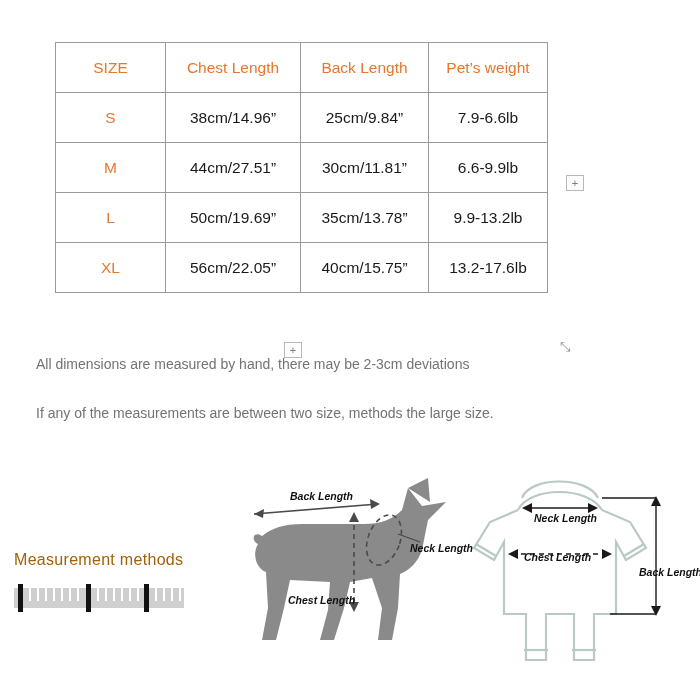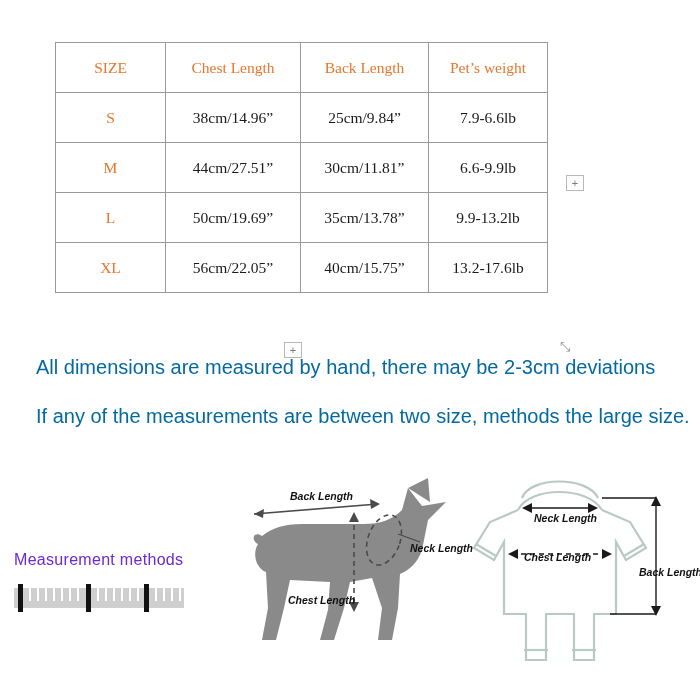--- a/index.html
+++ b/index.html
@@ -19,21 +19,20 @@
   .table-wrap {
     position: absolute;
     left: 55px;
     top: 42px;
     width: 492px;
   }
   table.size-table {
     border-collapse: collapse;
     width: 492px;
     table-layout: fixed;
-    font-family: Liberation Serif, serif;
   }
   table.size-table td, table.size-table th {
     border: 1px solid #9a9a9a;
     height: 49px;
     text-align: center;
     vertical-align: middle;
     font-weight: normal;
     padding: 0 2px;
   }
   table.size-table thead th {
@@ -75,42 +74,42 @@
     width: 14px;
     height: 14px;
     color: #8d8d8d;
     font-size: 13px;
     line-height: 14px;
   }
 
   
   .note {
     position: absolute;
-    color: #0369a1;
-    font-size: 20px;
+    color: #737373;
+    font-size: 14px;
     white-space: nowrap;
   }
   .note1 { left: 36px; top: 356px; }
   .note2 { left: 36px; top: 405px; }
 
   
   .illus {
     position: absolute;
     left: 0;
     top: 452px;
     width: 700px;
     height: 248px;
   }
 
   .measure-title {
     position: absolute;
     left: 14px;
     top: 99px;
     font-size: 16px;
-    color: #6d28d9;
+    color: #a16207;
     letter-spacing: .3px;
   }
   .ruler {
     position: absolute;
     left: 14px;
     top: 132px;
     width: 170px;
     height: 30px;
   }
 

